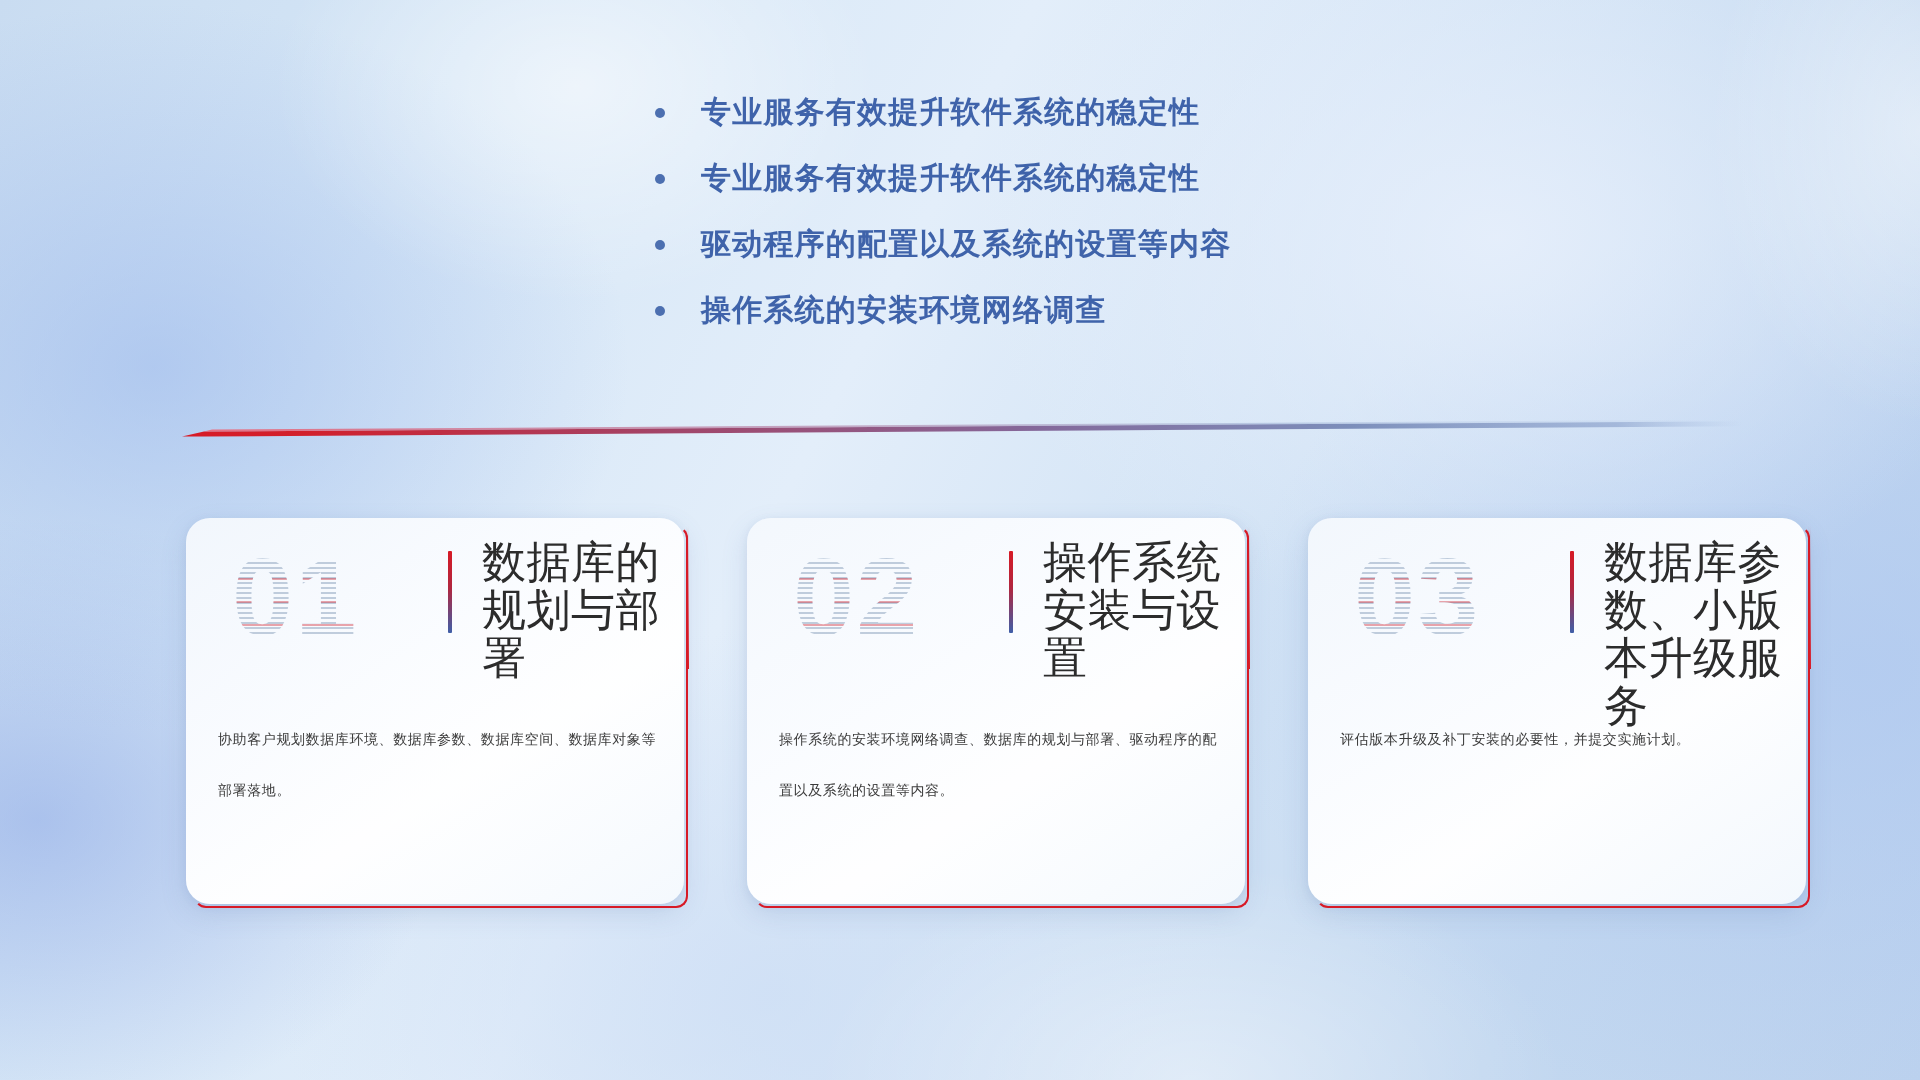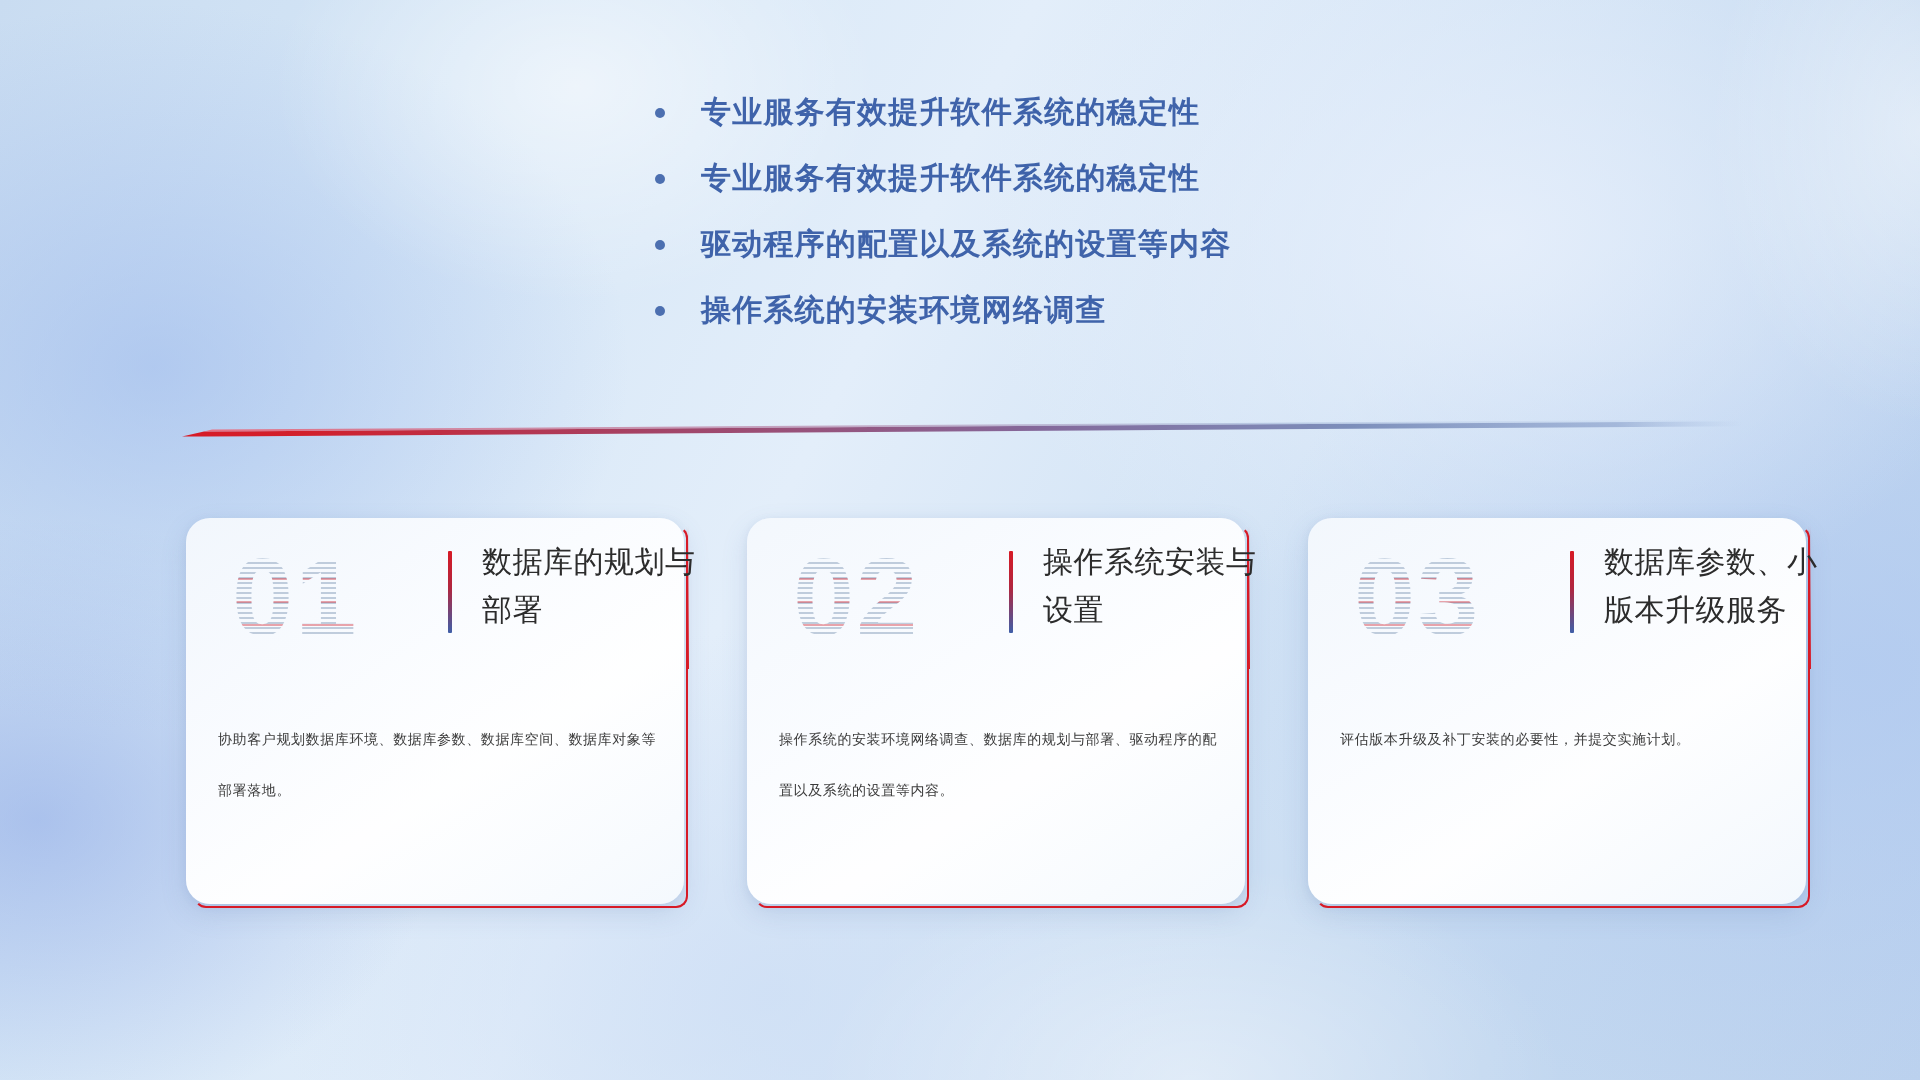--- a/index.html
+++ b/index.html
@@ -190,21 +190,21 @@
     height: 82px;
     background: linear-gradient(180deg, #d71a26 0%, #b1263f 45%, #3f5fa8 100%);
     border-radius: 1px;
   }
 
   .card-title {
     position: absolute;
     left: 272px;
     top: 20px;
     width: 220px;
-    font-size: 30px;
+    font-size: 44px;
     line-height: 48px;
     font-weight: 400;
     color: #2c2c2c;
     letter-spacing: 0.5px;
   }
 
   .card-body {
     position: absolute;
     left: 32px;
     top: 196px;

